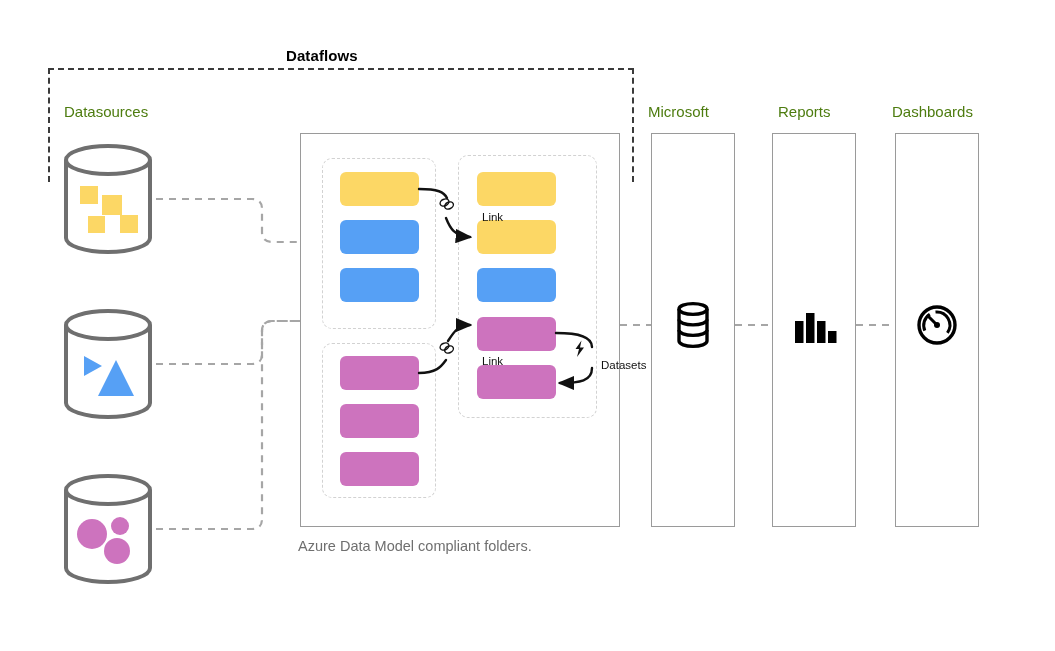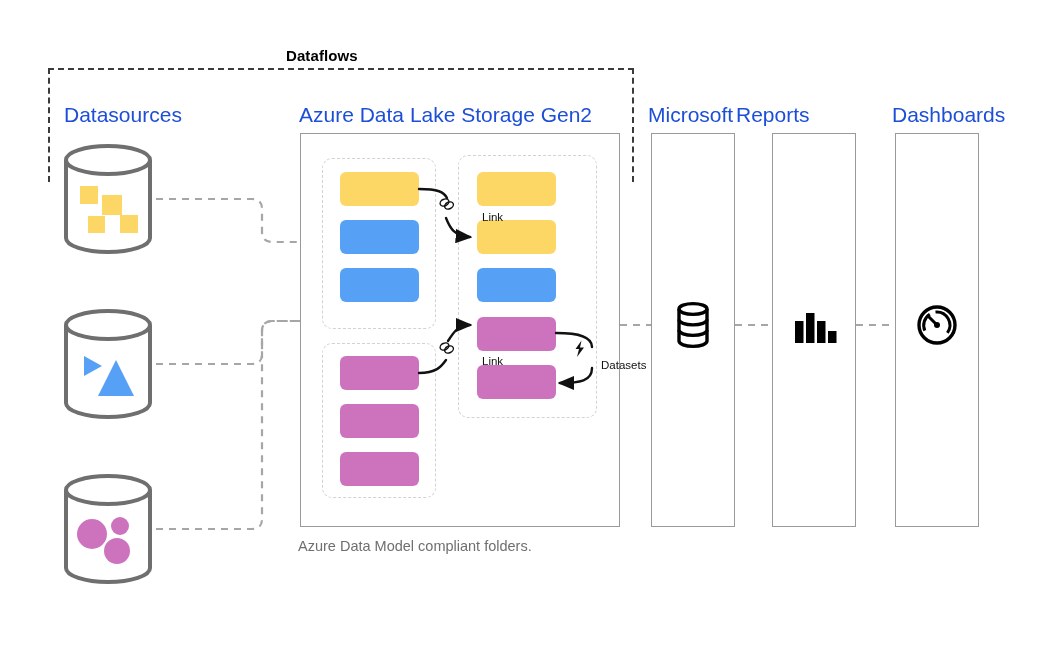--- a/index.html
+++ b/index.html
@@ -21,28 +21,28 @@
 
   
   .dataflows-title {
     left: 286px; top: 47px;
     font-size: 15px;
     font-weight: bold;
     color: #000000;
     letter-spacing: 0.1px;
   }
   .col-label {
-    font-size: 21px;
-    color: #1d4ed8;
+    font-size: 15px;
+    color: #4d7c0f;
     white-space: nowrap;
   }
   .lbl-datasources { left: 64px;  top: 103px; }
   .lbl-adls        { left: 299px; top: 103px; }
   .lbl-datasets    { left: 648px; top: 103px; }
-  .lbl-reports     { left: 736px; top: 103px; }
+  .lbl-reports     { left: 778px; top: 103px; }
   .lbl-dashboards  { left: 892px; top: 103px; }
 
   .caption {
     left: 298px; top: 535px;
     font-size: 14.5px;
     line-height: 22px;
     color: #6f6f6f;
     width: 330px;
   }
 
@@ -127,21 +127,20 @@
 </style>
 </head>
 <body>
 
 <div id="canvas">
 
   <div class="abs dataflows-box"></div>
   <div class="abs dataflows-title">Dataflows</div>
 
   <div class="abs col-label lbl-datasources">Datasources</div>
-  <div class="abs col-label lbl-adls">Azure Data Lake Storage Gen2</div>
   <div class="abs col-label lbl-datasets">Microsoft</div>
   <div class="abs col-label lbl-reports">Reports</div>
   <div class="abs col-label lbl-dashboards">Dashboards</div>
 
   <svg class="abs overlay" viewBox="0 0 1055 651">
     <g fill="none" stroke="#a6a6a6" stroke-width="2.2" stroke-dasharray="7 6" stroke-linecap="butt">
 
       <path d="M 156,199 L 252,199 Q 262,199 262,209 L 262,232 Q 262,242 272,242 L 300,242"></path>
 
       <path d="M 156,364 L 252,364 Q 262,364 262,354 L 262,331 Q 262,321 272,321 L 300,321"></path>

